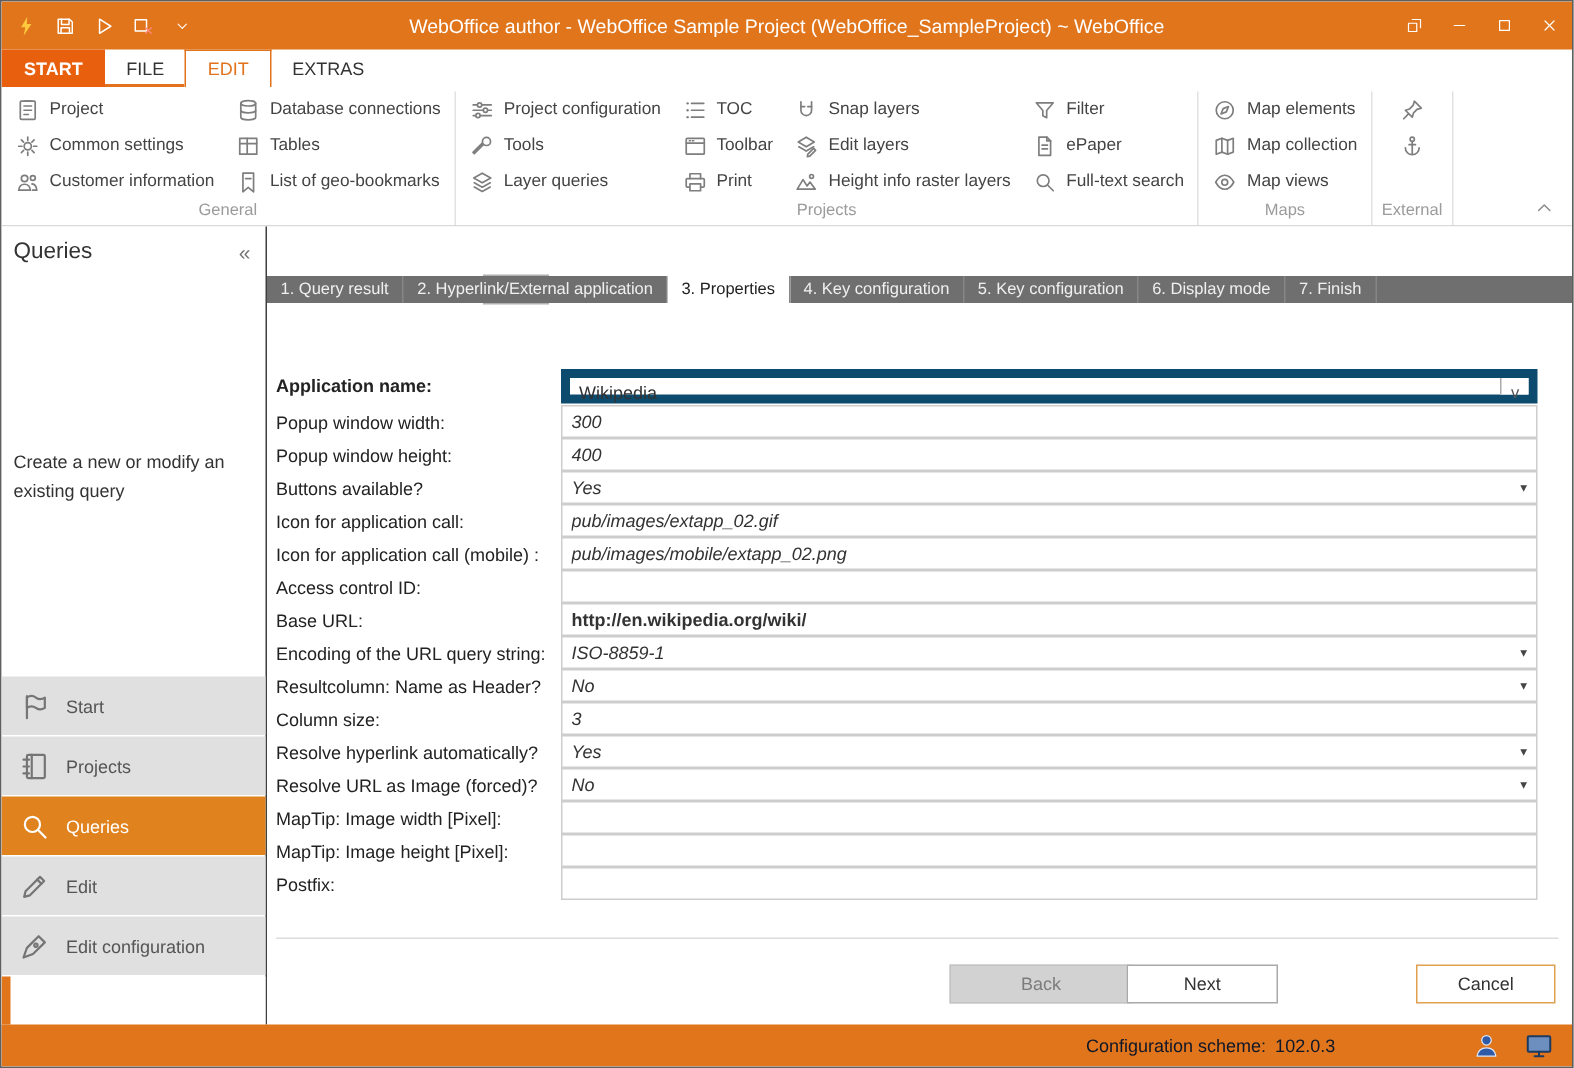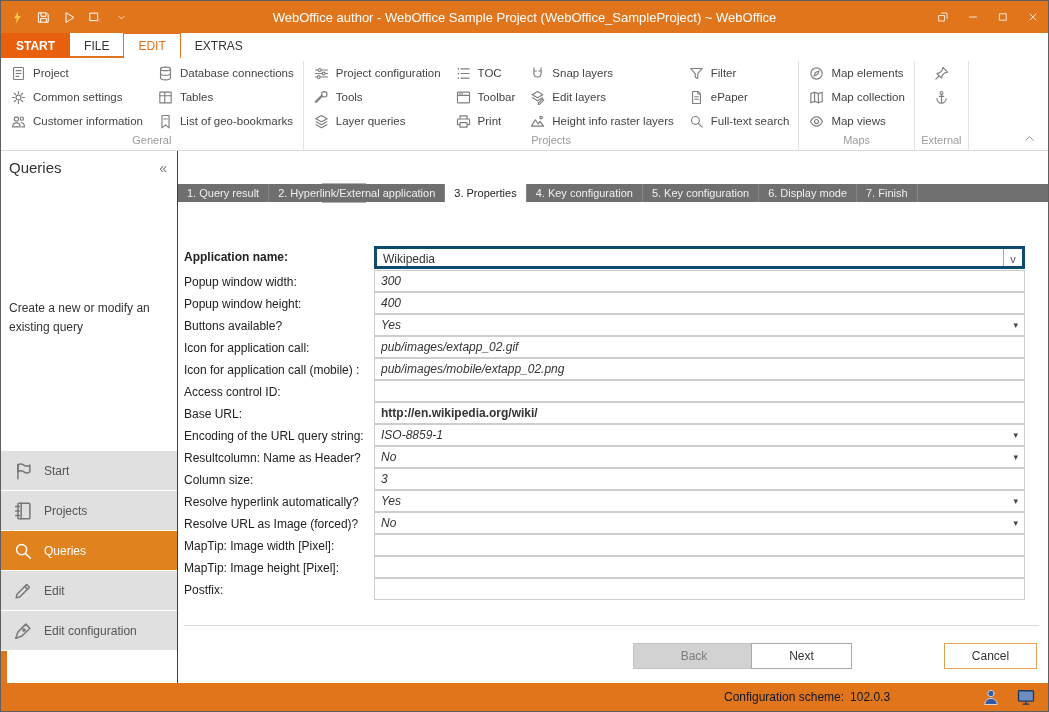--- a/index.html
+++ b/index.html
@@ -62,21 +62,21 @@
   .mtitle { font-size:17px; color:#E2731C; }
   .tools-btn { border:1px solid #b0b0b0; background:#fff; font-size:12px; padding:2px 7px; color:#333; font-family:inherit; }
   .wtabs { position:absolute; top:33px; left:0; right:0; height:18px; background:#6f6f6f; display:flex; }
   .wtab { font-size:11px; color:#f0f0f0; padding:0 9px; line-height:18px; border-right:1px solid #868686; white-space:nowrap; }
   .wtab.active { background:#fff; color:#222; }
 
   .form { position:absolute; top:95px; left:6px; right:23px; }
   .frow { display:flex; }
   .flabel { width:190px; flex-shrink:0; font-size:12px; color:#222; line-height:22px; white-space:nowrap; }
   .flabel.bold { font-weight:bold; }
-  .fcombo { flex:1; display:flex; border:3px solid #0c4a6e; height:23px; margin-bottom:2px; background:#fff; }
+  .fcombo { flex:1; display:flex; border:6px solid #0c4a6e; height:23px; margin-bottom:2px; background:#fff; }
   .fcombo-val { flex:1; font-size:12px; color:#333; line-height:21px; padding:0 6px; }
   .fcombo-btn { width:19px; border-left:1px solid #ababab; text-align:center; font-size:11px; color:#555; line-height:21px; background:#fff; }
   .ffield { flex:1; border:1px solid #cdcdcd; margin-top:-1px; height:22px; position:relative; display:flex; align-items:center; background:#fff; }
   .ffield input { width:100%; height:100%; border:none; outline:none; background:transparent; font-family:Liberation Sans, sans-serif; font-size:12px; color:#333; padding:0 22px 0 6px; }
   .ffield input.it { font-style:italic; }
   .ffield input.bold { font-weight:bold; }
   .dd { position:absolute; right:6px; top:0; line-height:21px; font-size:9px; color:#444; pointer-events:none; }
 
   .fsep { position:absolute; top:474px; left:6px; right:9px; border-top:1px solid #dcdcdc; }
   .btnrow { position:absolute; top:492px; left:6px; right:11px; height:27px; }

